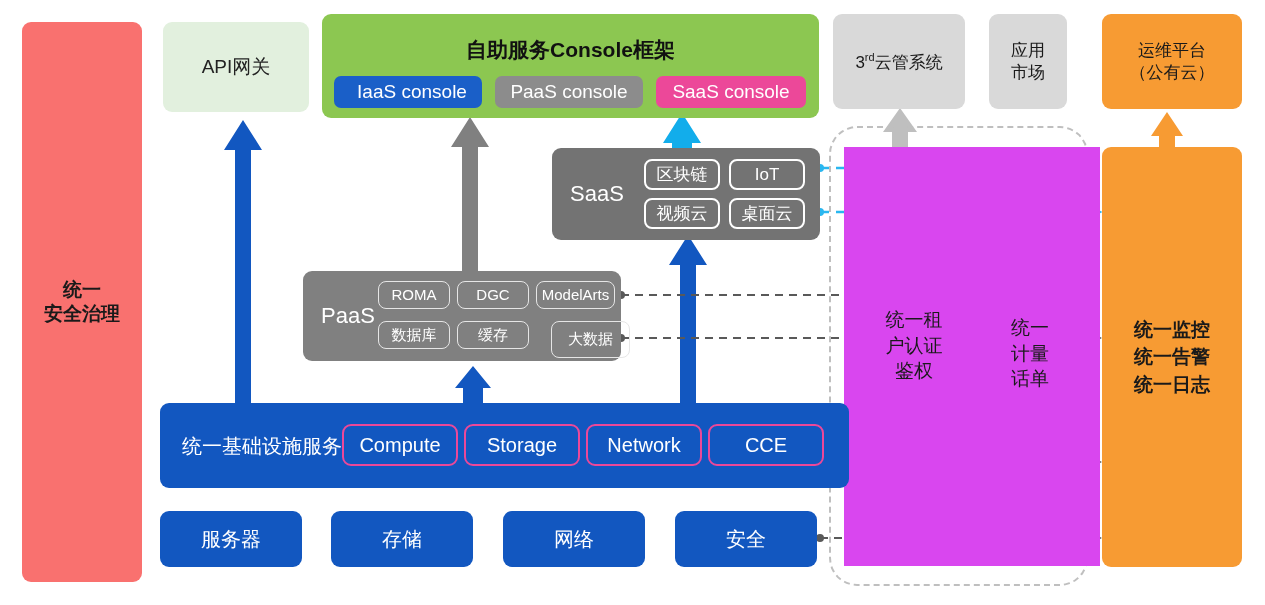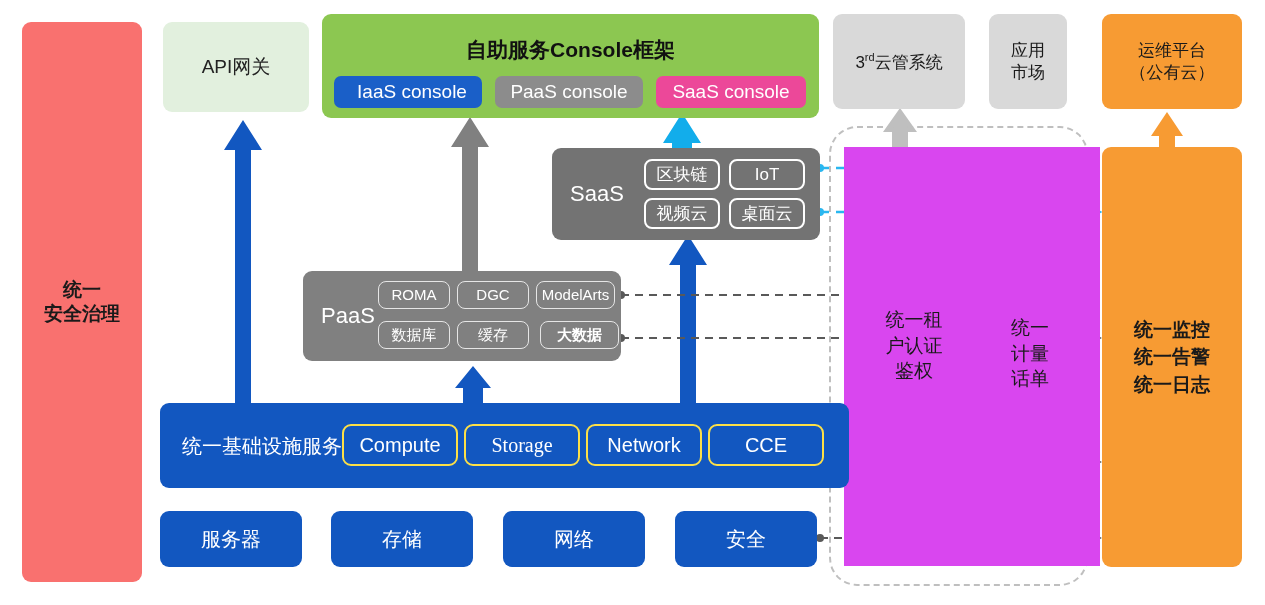--- a/index.html
+++ b/index.html
@@ -30,21 +30,21 @@
   .saas{background:#737373;}
   .saas-label{position:absolute;left:18px;top:50%;transform:translateY(-50%);color:#fff;font-size:22px;}
   .chip{position:absolute;box-sizing:border-box;display:flex;align-items:center;justify-content:center;border:2px solid #ffffff;border-radius:8px;color:#fff;font-size:17px;}
   
   .paas{background:#808080;}
   .paas-label{position:absolute;left:18px;top:50%;transform:translateY(-50%);color:#fff;font-size:22px;}
   .chip-paas{border:1.5px solid #E6E6E6;color:#fff;font-size:15px;border-radius:8px;}
   
   .infra{background:#1257C0;padding-left:29px;}
   .infra-label{position:absolute;left:22px;top:50%;transform:translateY(-50%);color:#fff;font-size:20px;}
-  .chip-infra{border:2px solid #fde047;color:#fff;font-size:20px;border-radius:9px;}
+  .chip-infra{border:2px solid #ec4899;color:#fff;font-size:20px;border-radius:9px;}
   .hwbox{background:#1257C0;color:#fff;font-size:20px;border-radius:9px;}
 
   
   .dashed-region{position:absolute;border:2px dashed #BFBFBF;border-radius:28px;}
   .grey-col{position:absolute;background:#d946ef;padding-left:40px;}
   .grey-col-label{position:absolute;left:0;right:0;text-align:center;color:#1a1a1a;font-size:19px;line-height:1.35;}
 
   svg.overlay{position:absolute;left:0;top:0;width:1265px;height:605px;pointer-events:none;}
 </style>
 </head>
@@ -172,27 +172,27 @@
     <div class="chip" style="left:177px;top:50px;width:76px;height:31px;">桌面云</div>
   </div>
 
   <div class="rad paas" style="position:absolute;left:303px;top:271px;width:318px;height:90px;">
     <div class="paas-label">PaaS</div>
     <div class="box chip-paas" style="left:75px;top:10px;width:72px;height:28px;">ROMA</div>
     <div class="box chip-paas" style="left:154px;top:10px;width:72px;height:28px;">DGC</div>
     <div class="box chip-paas" style="left:233px;top:10px;width:79px;height:28px;">ModelArts</div>
     <div class="box chip-paas" style="left:75px;top:50px;width:72px;height:28px;">数据库</div>
     <div class="box chip-paas" style="left:154px;top:50px;width:72px;height:28px;">缓存</div>
-    <div class="box chip-paas" style="left:237px;top:50px;width:79px;height:28px;font-weight:bold;">大数据</div>
+    <div class="box chip-paas" style="left:248px;top:50px;width:79px;height:37px;">大数据</div>
   </div>
 
   <div class="rad infra" style="position:absolute;left:160px;top:403px;width:660px;height:85px;">
     <div class="infra-label">统一基础设施服务</div>
     <div class="box chip-infra" style="left:182px;top:21px;width:116px;height:42px;">Compute</div>
-    <div class="box chip-infra" style="left:304px;top:21px;width:116px;height:42px;font-family:Liberation Serif, serif;">Storage</div>
+    <div class="box chip-infra" style="left:304px;top:21px;width:116px;height:42px;">Storage</div>
     <div class="box chip-infra" style="left:426px;top:21px;width:116px;height:42px;">Network</div>
     <div class="box chip-infra" style="left:548px;top:21px;width:116px;height:42px;">CCE</div>
   </div>
 
   <div class="box hwbox" style="left:160px;top:511px;width:142px;height:56px;">服务器</div>
   <div class="box hwbox" style="left:331px;top:511px;width:142px;height:56px;">存储</div>
   <div class="box hwbox" style="left:503px;top:511px;width:142px;height:56px;">网络</div>
   <div class="box hwbox" style="left:675px;top:511px;width:142px;height:56px;">安全</div>
 
 </div>

